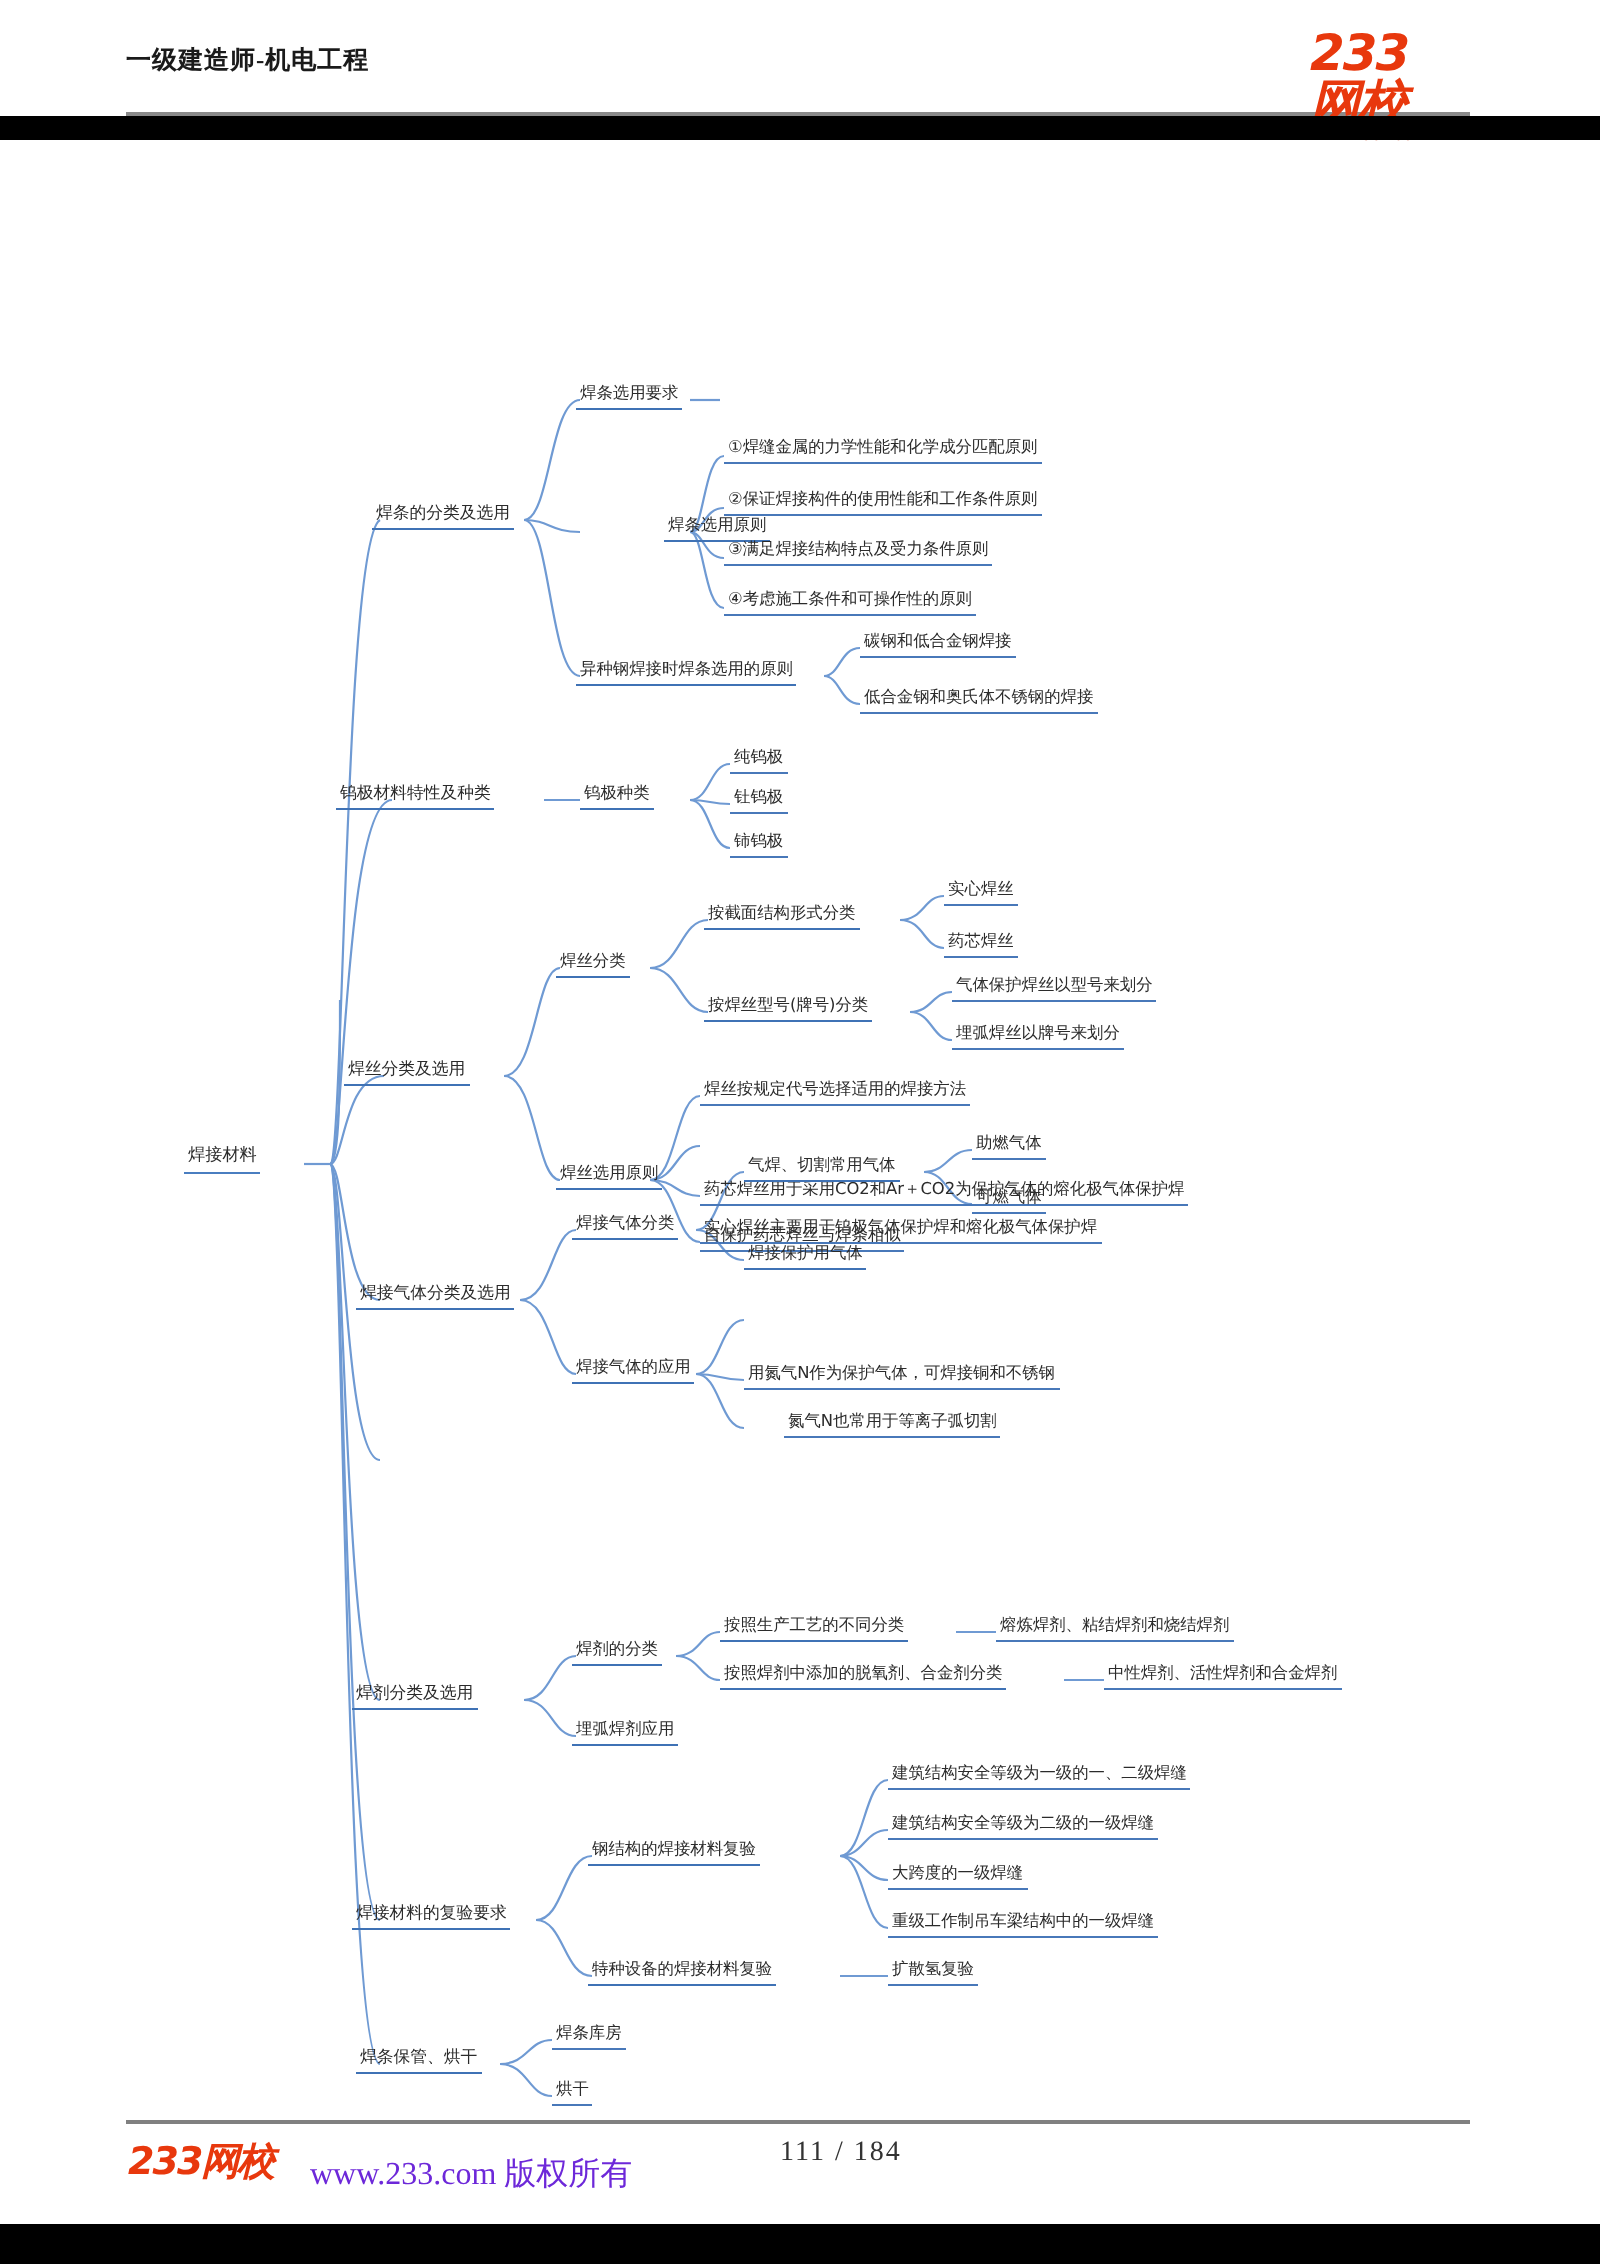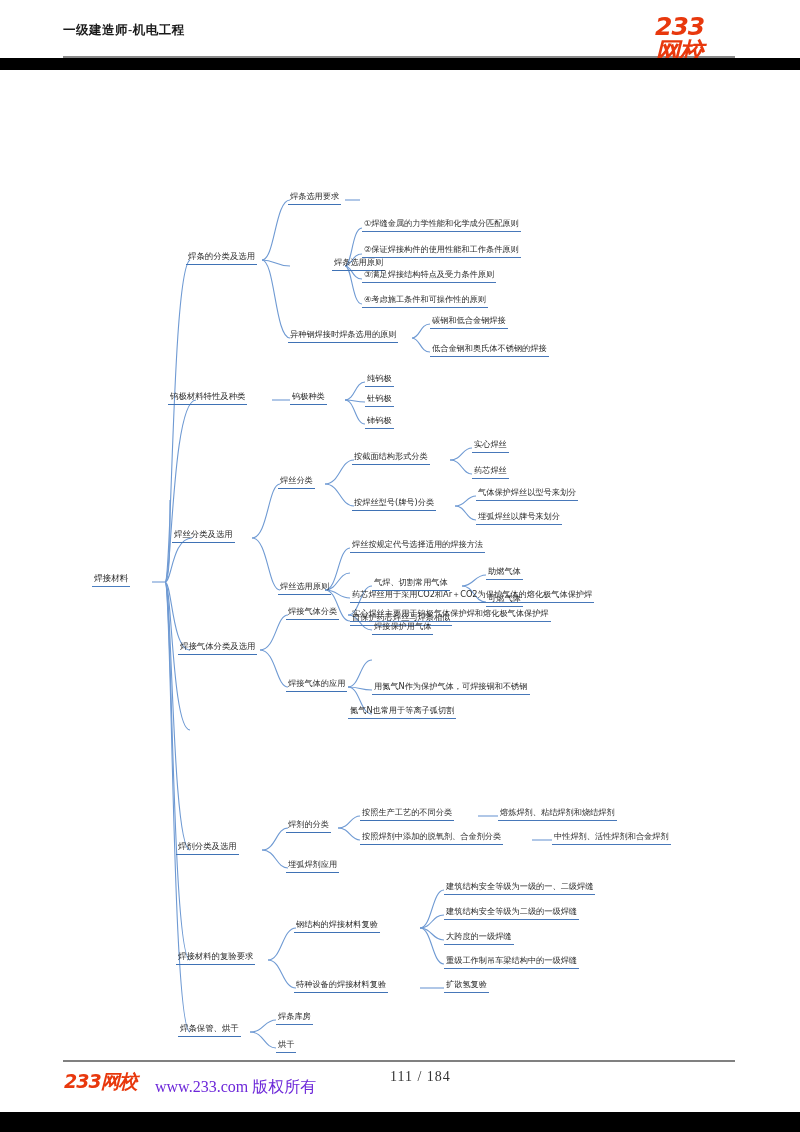--- a/index.html
+++ b/index.html
@@ -217,21 +217,21 @@
     <div class="node lvl1" style="left:178px;top:571px;">焊接气体分类及选用</div>
 
     <div class="node" style="left:286px;top:536px;">焊接气体分类</div>
     <div class="node" style="left:372px;top:507px;">气焊、切割常用气体</div>
     <div class="node leaf" style="left:486px;top:496px;">助燃气体</div>
     <div class="node leaf" style="left:486px;top:523px;">可燃气体</div>
     <div class="node" style="left:372px;top:551px;">焊接保护用气体</div>
 
     <div class="node" style="left:286px;top:608px;">焊接气体的应用</div>
     <div class="node leaf" style="left:372px;top:611px;">用氮气N作为保护气体，可焊接铜和不锈钢</div>
-    <div class="node leaf" style="left:348px;top:635px;">氮气N也常用于等离子弧切割</div>
+    <div class="node leaf" style="left:392px;top:635px;">氮气N也常用于等离子弧切割</div>
 
     <div class="node lvl1" style="left:176px;top:771px;">焊剂分类及选用</div>
     <div class="node" style="left:286px;top:749px;">焊剂的分类</div>
     <div class="node" style="left:360px;top:737px;">按照生产工艺的不同分类</div>
     <div class="node leaf" style="left:498px;top:737px;">熔炼焊剂、粘结焊剂和烧结焊剂</div>
     <div class="node" style="left:360px;top:761px;">按照焊剂中添加的脱氧剂、合金剂分类</div>
     <div class="node leaf" style="left:552px;top:761px;">中性焊剂、活性焊剂和合金焊剂</div>
     <div class="node" style="left:286px;top:789px;">埋弧焊剂应用</div>
 
     <div class="node lvl1" style="left:176px;top:881px;">焊接材料的复验要求</div>

